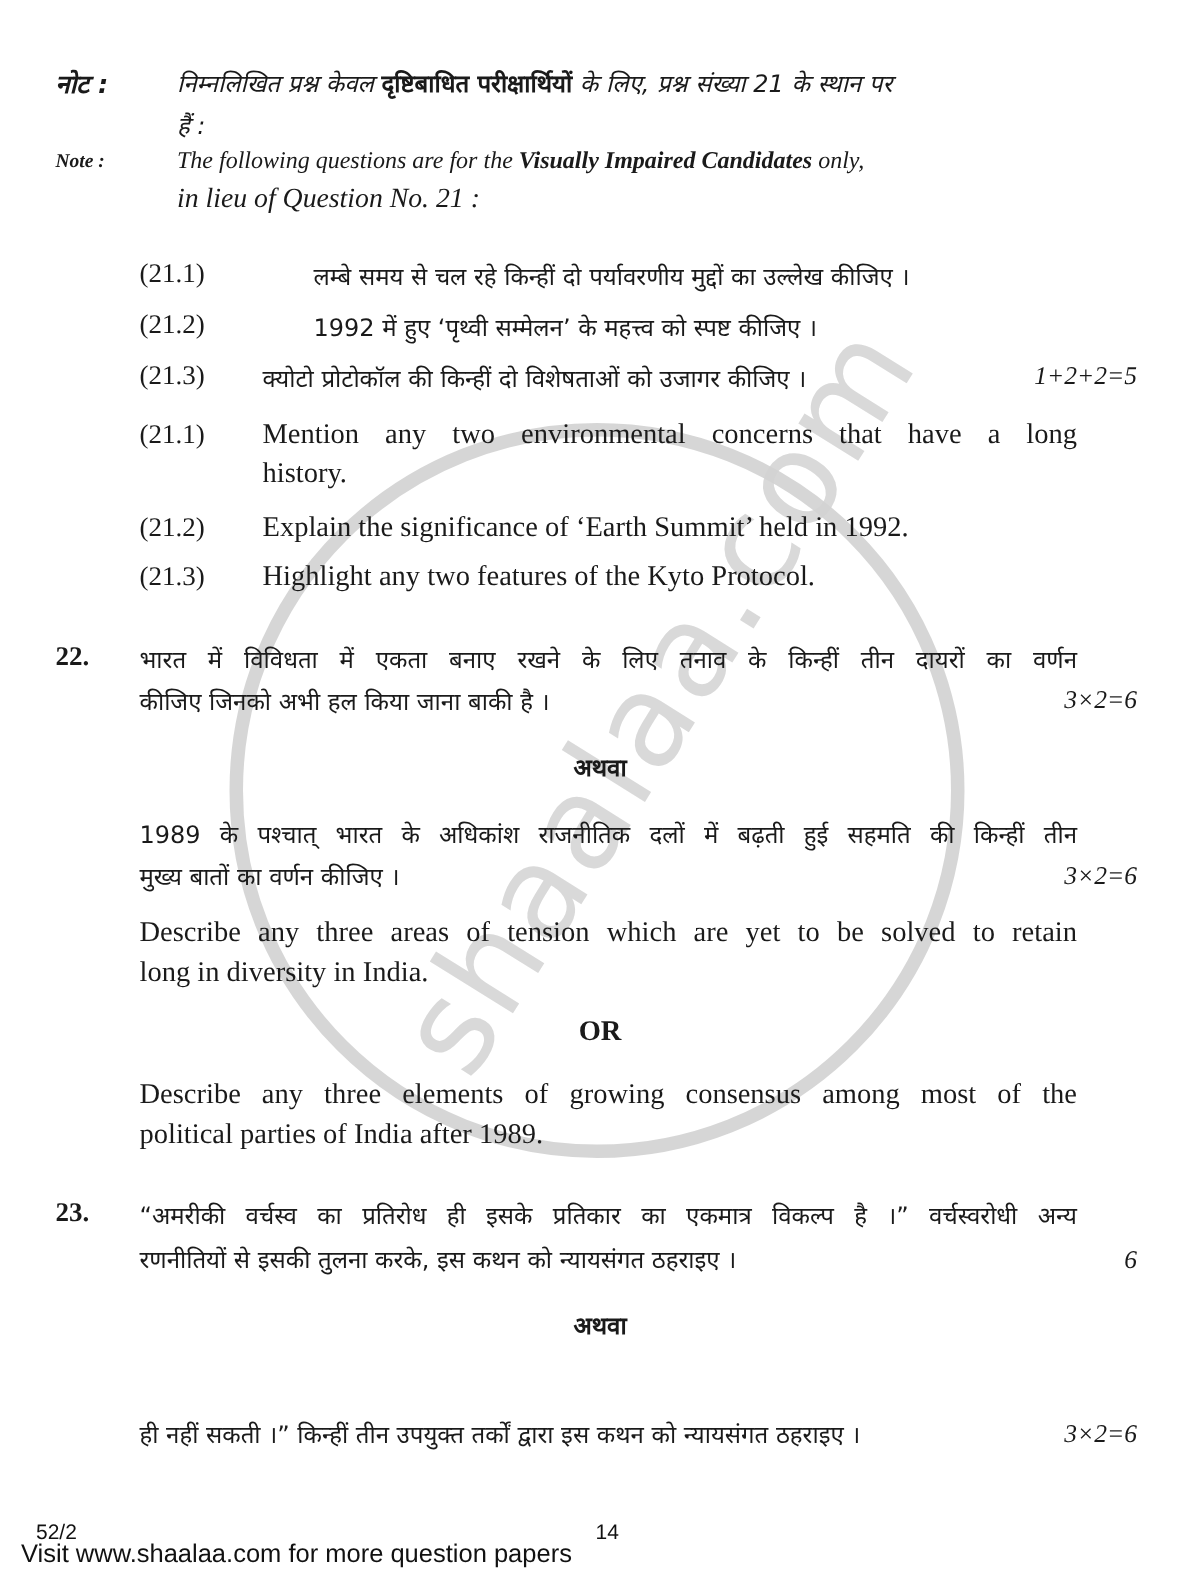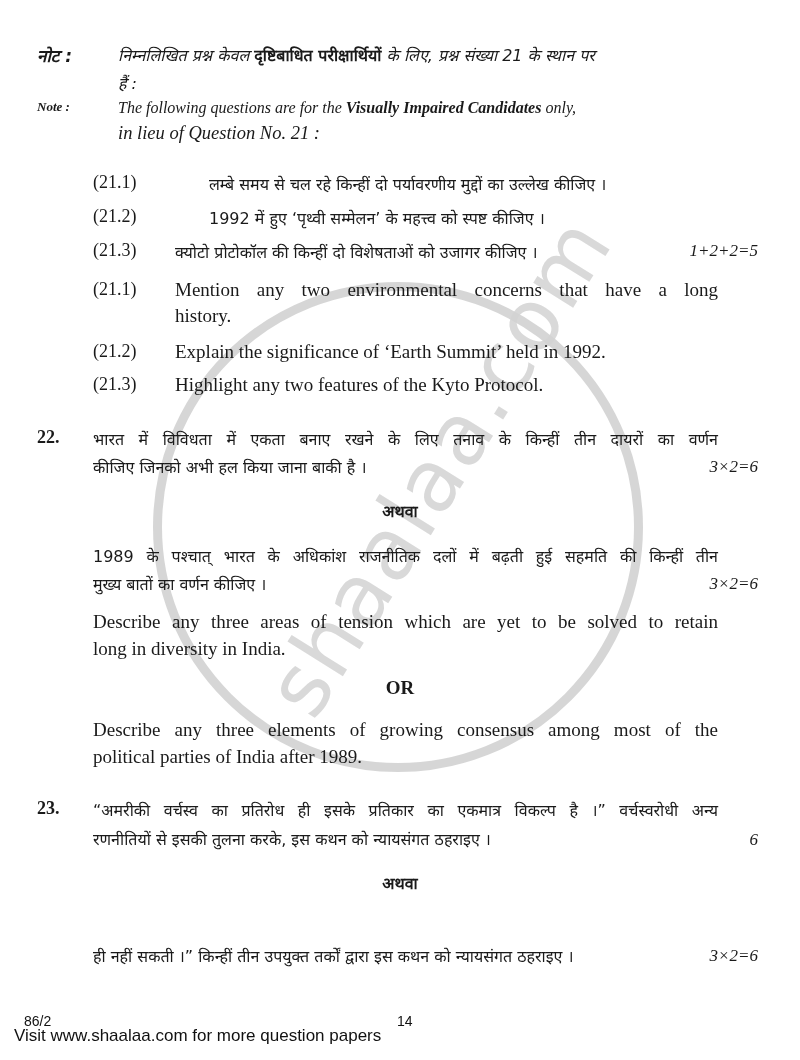--- a/index.html
+++ b/index.html
@@ -98,17 +98,17 @@
   <div class="qno" style="top:798px;">23.</div>
   <div class="just hi" style="left:93px; top:799px; width:625px;">“अमरीकी वर्चस्व का प्रतिरोध ही इसके प्रतिकार का एकमात्र विकल्प है ।” वर्चस्वरोधी अन्य</div>
   <div class="line hi" style="left:93px; top:828px;">रणनीतियों से इसकी तुलना करके, इस कथन को न्यायसंगत ठहराइए ।</div>
   <div class="marks" style="top:830px;">6</div>
 
   <div class="center hi b" style="top:872px;">अथवा</div>
 
   <div class="line hi" style="left:93px; top:945px;text-align:right;">ही नहीं सकती ।” किन्हीं तीन उपयुक्त तर्कों द्वारा इस कथन को न्यायसंगत ठहराइए ।</div>
   <div class="marks" style="top:946px;">3×2=6</div>
 
-  <div class="footer" style="left:24px; top:1013px; font-size:14px;">86/2</div>
+  <div class="footer" style="left:24px; top:1013px; font-size:14px;">52/2</div>
   <div class="footer" style="left:397px; top:1013px; font-size:14px;">14</div>
   <div class="footer" style="left:14px; top:1026px; font-size:17px;">Visit www.shaalaa.com for more question papers</div>
 
 </div>
 
 </body></html>

